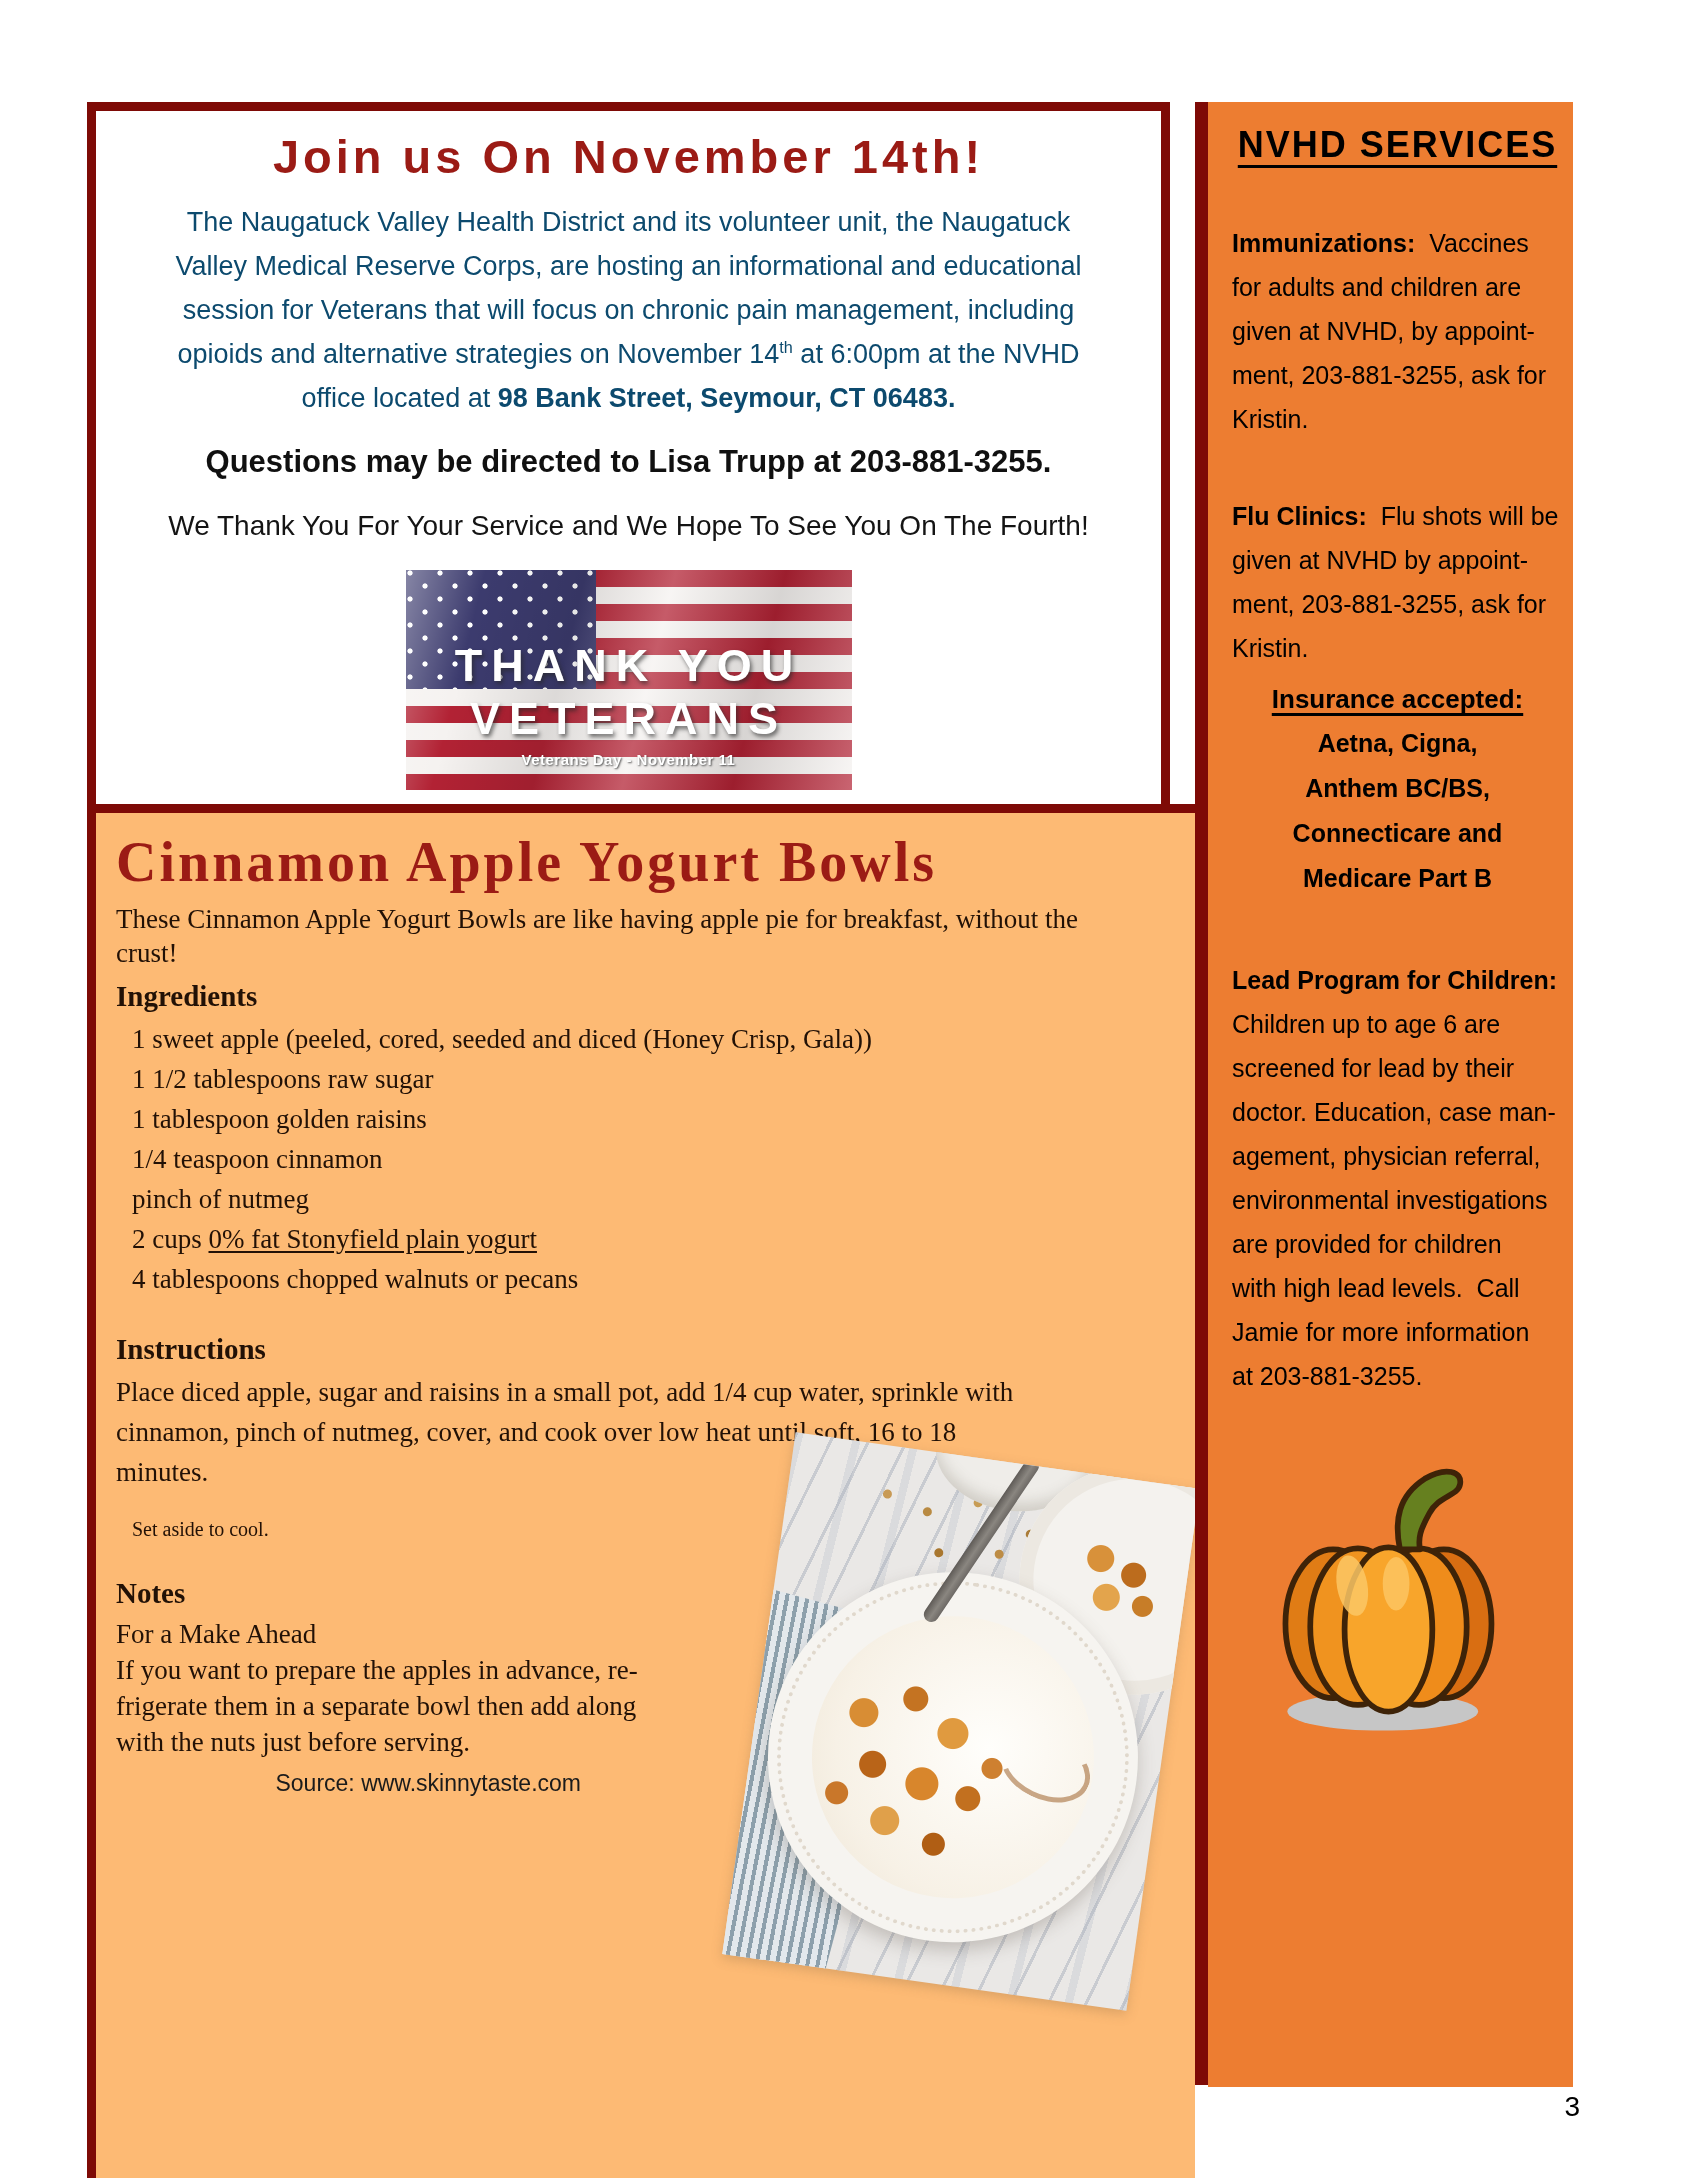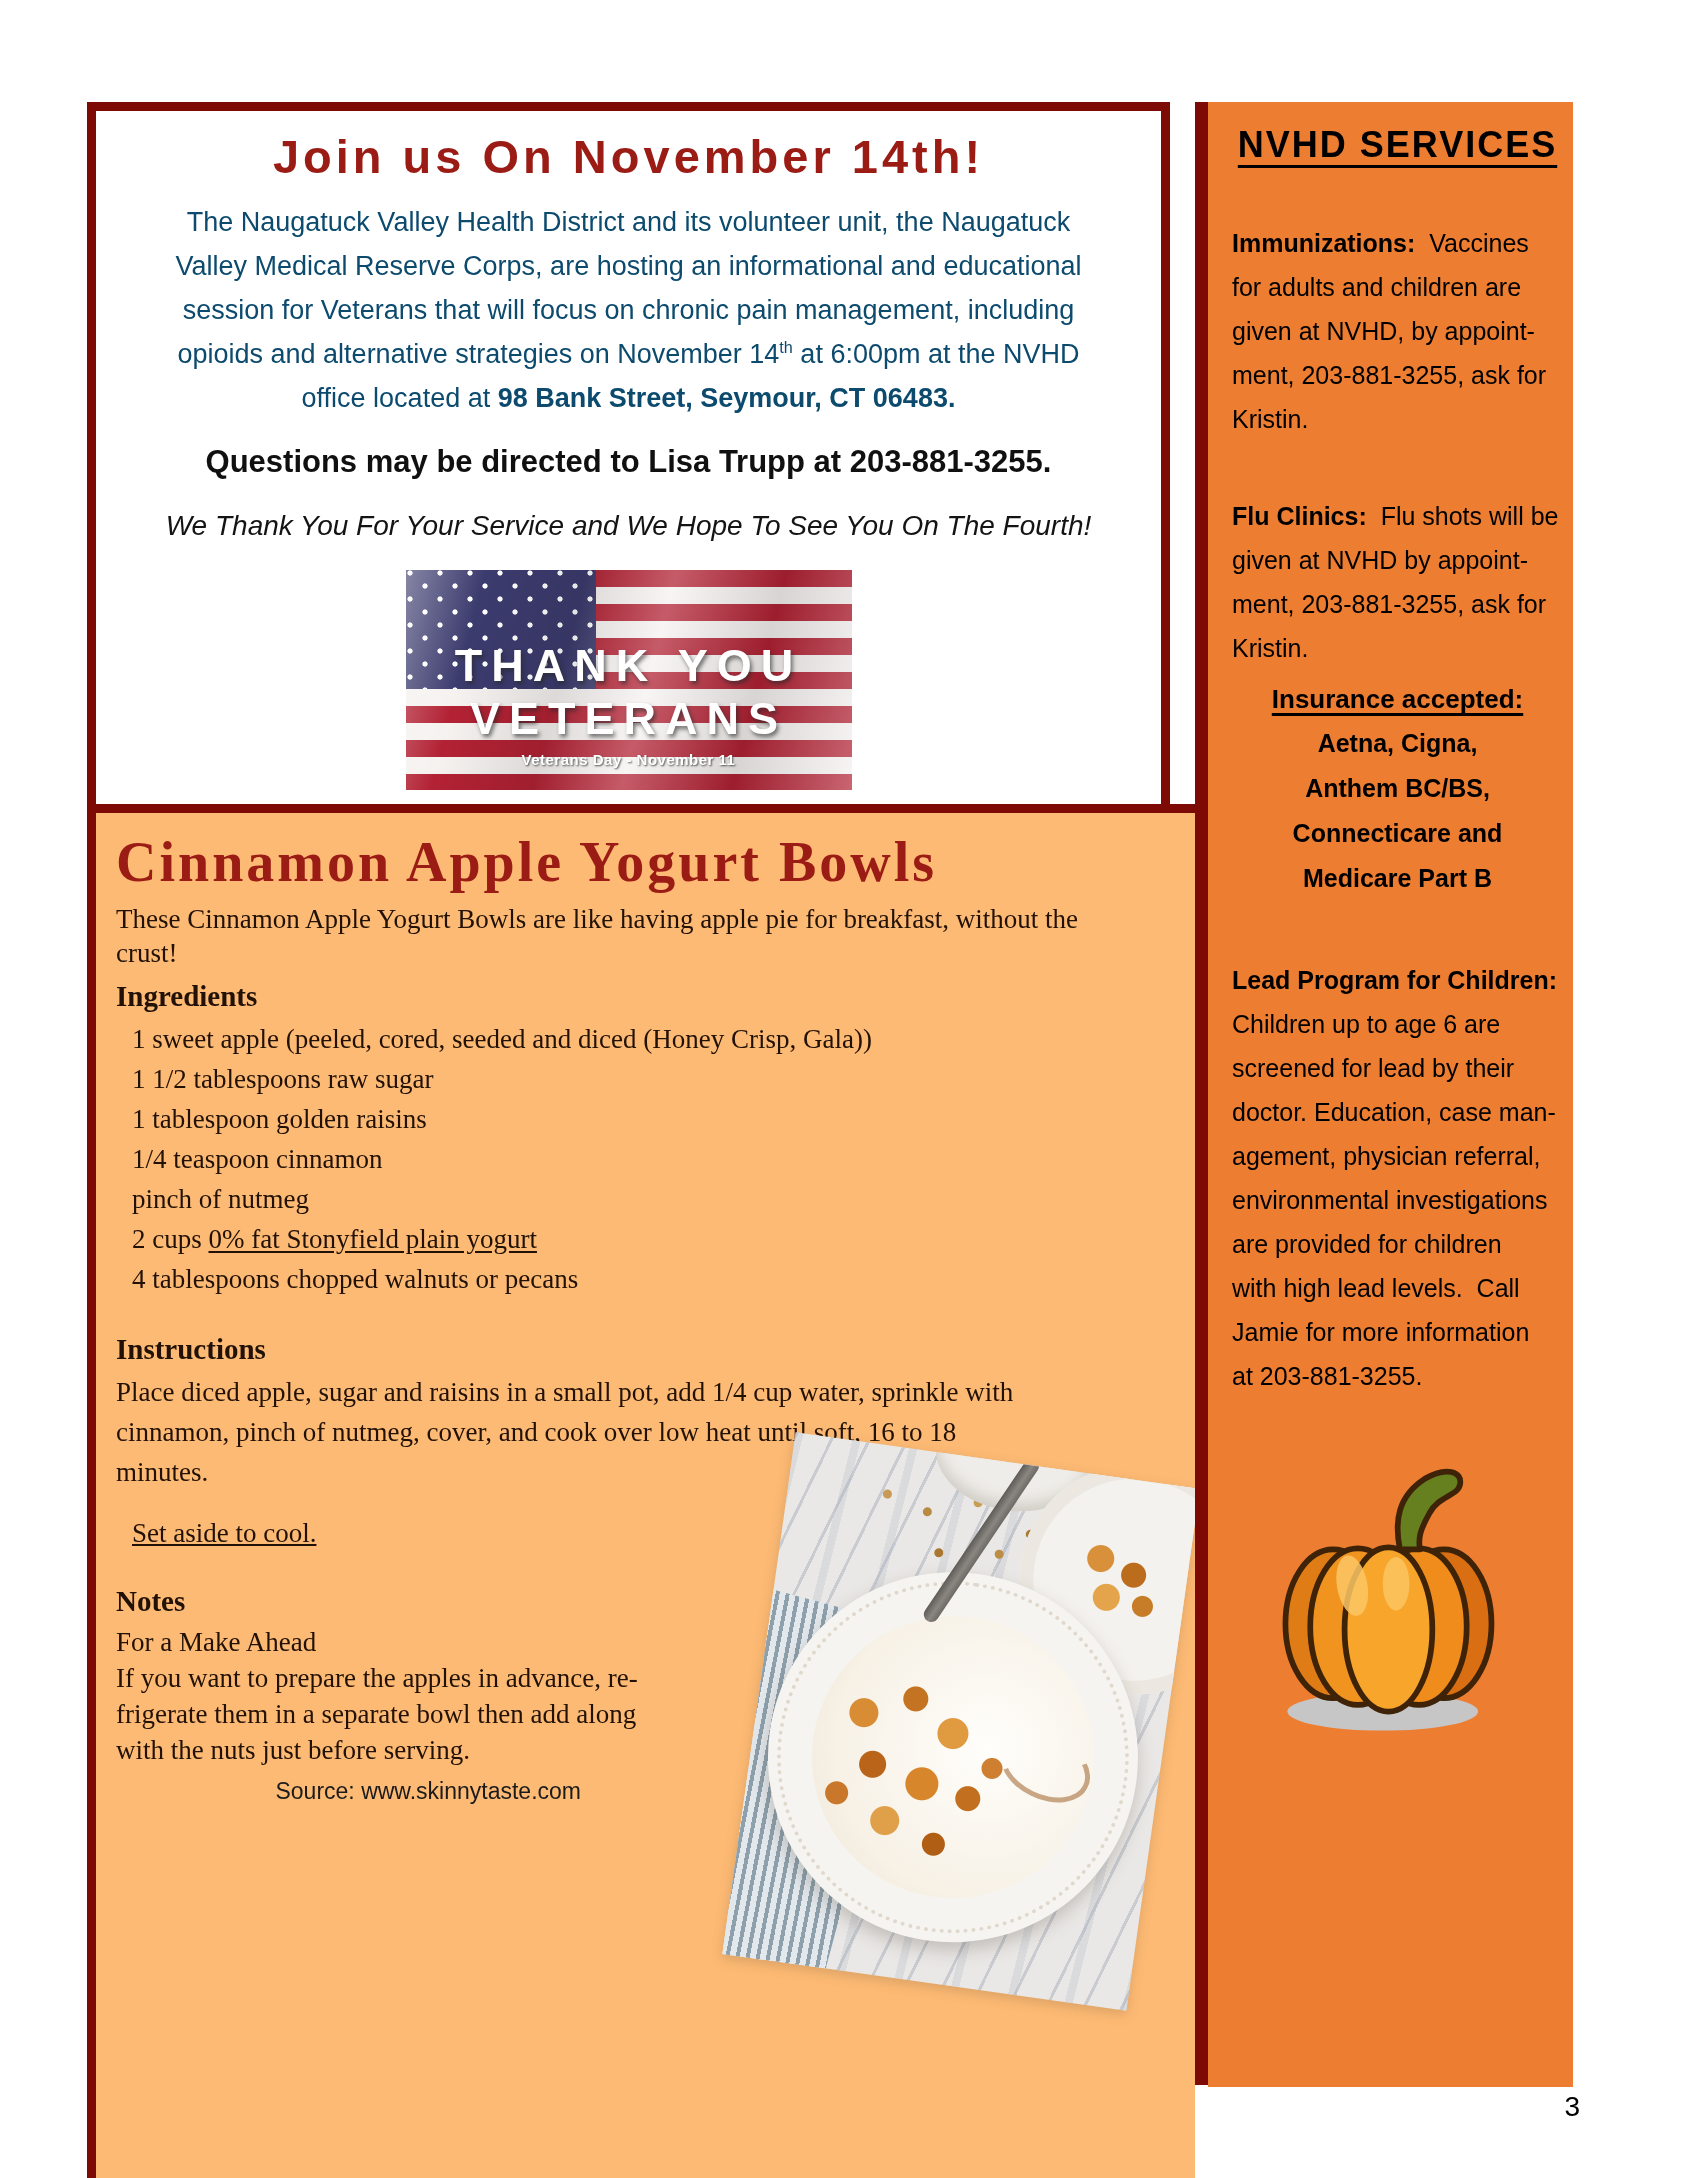--- a/index.html
+++ b/index.html
@@ -6,21 +6,21 @@
   .page{position:relative;width:1683px;height:2178px;background:#ffffff;overflow:hidden;
         font-family:"Liberation Sans","DejaVu Sans",sans-serif;color:#111;}
 
   
   .event-box{position:absolute;left:87px;top:102px;width:1083px;height:702px;box-sizing:border-box;
              background:#ffffff;border:9px solid #7e0a06;border-bottom:none;text-align:center;}
   .event-title{margin:18px 0 0;font-size:47px;font-weight:bold;letter-spacing:4px;color:#9b1b15;}
   .event-intro{margin:16px 0 0;font-size:27px;line-height:44px;color:#0c4a6e;white-space:nowrap;}
   .event-intro sup{font-size:60%;vertical-align:super;line-height:0;}
   .questions-line{margin:24px 0 0;font-size:31px;font-weight:bold;color:#101010;white-space:nowrap;}
-  .thanks-line{margin:30px 0 0;font-size:28px;font-style:italic;color:#141414;white-space:nowrap;}
+  .thanks-line{margin:30px 0 0;font-size:28px;color:#141414;white-space:nowrap;}
 
   
   .flag{position:relative;width:446px;height:220px;margin:28px auto 0;overflow:hidden;
         background:repeating-linear-gradient(180deg,#b22234 0px,#b22234 17px,#f5f2f0 17px,#f5f2f0 34px);}
   .flag-canton{position:absolute;left:0;top:0;width:190px;height:119px;background-color:#3c3b6e;
         background-image:radial-gradient(circle,#fff 2.2px,rgba(255,255,255,0) 3px),
                          radial-gradient(circle,#fff 2.2px,rgba(255,255,255,0) 3px);
         background-size:30px 26px,30px 26px;background-position:4px 3px,19px 16px;}
   .flag-wave{position:absolute;inset:0;pointer-events:none;
         background:linear-gradient(104deg,rgba(255,255,255,.38) 0%,rgba(255,255,255,0) 16%,
@@ -34,21 +34,21 @@
   .recipe-box{position:absolute;left:87px;top:804px;width:1108px;height:1531px;box-sizing:border-box;
               background:#fdba74;border:9px solid #7e0a06;border-right:none;overflow:hidden;
               font-family:"Liberation Serif","DejaVu Serif",serif;color:#221106;padding:16px 20px;}
   .recipe-title{margin:4px 0 0;font-size:56px;line-height:1.05;font-weight:bold;letter-spacing:3px;color:#9b1b15;}
   .recipe-subtitle{margin:10px 0 0;font-size:27px;line-height:34px;white-space:nowrap;}
   .recipe-h{margin:10px 0 0;font-size:29px;font-weight:bold;}
   .ingredients{margin:6px 0 0 16px;font-size:27px;line-height:40px;white-space:nowrap;}
   .u{text-decoration:underline;text-underline-offset:3px;}
   .instructions-h{margin-top:34px;}
   .instr-lines{margin:6px 0 0;font-size:27px;line-height:40px;white-space:nowrap;}
-  .step2{margin:26px 0 0 16px;font-size:27px;white-space:nowrap;text-decoration:underline;}
+  .step2{margin:26px 0 0 16px;font-size:20px;white-space:nowrap;}
   .step3{margin:24px 0 0;font-size:27px;line-height:40px;white-space:nowrap;}
   .step3 .ind{padding-left:46px;}
   .notes-h{margin-top:36px;}
   .notes-lines{margin:6px 0 0;font-size:27px;line-height:36px;white-space:nowrap;}
   .source{margin:10px 0 0;width:465px;text-align:right;font-family:"Liberation Sans","DejaVu Sans",sans-serif;
           font-size:23px;color:#1b1b1b;}
 
   
   .photo{position:absolute;left:661px;top:645px;width:408px;height:527px;transform:rotate(8deg);
          transform-origin:50% 50%;overflow:hidden;background-color:#eae8e6;

